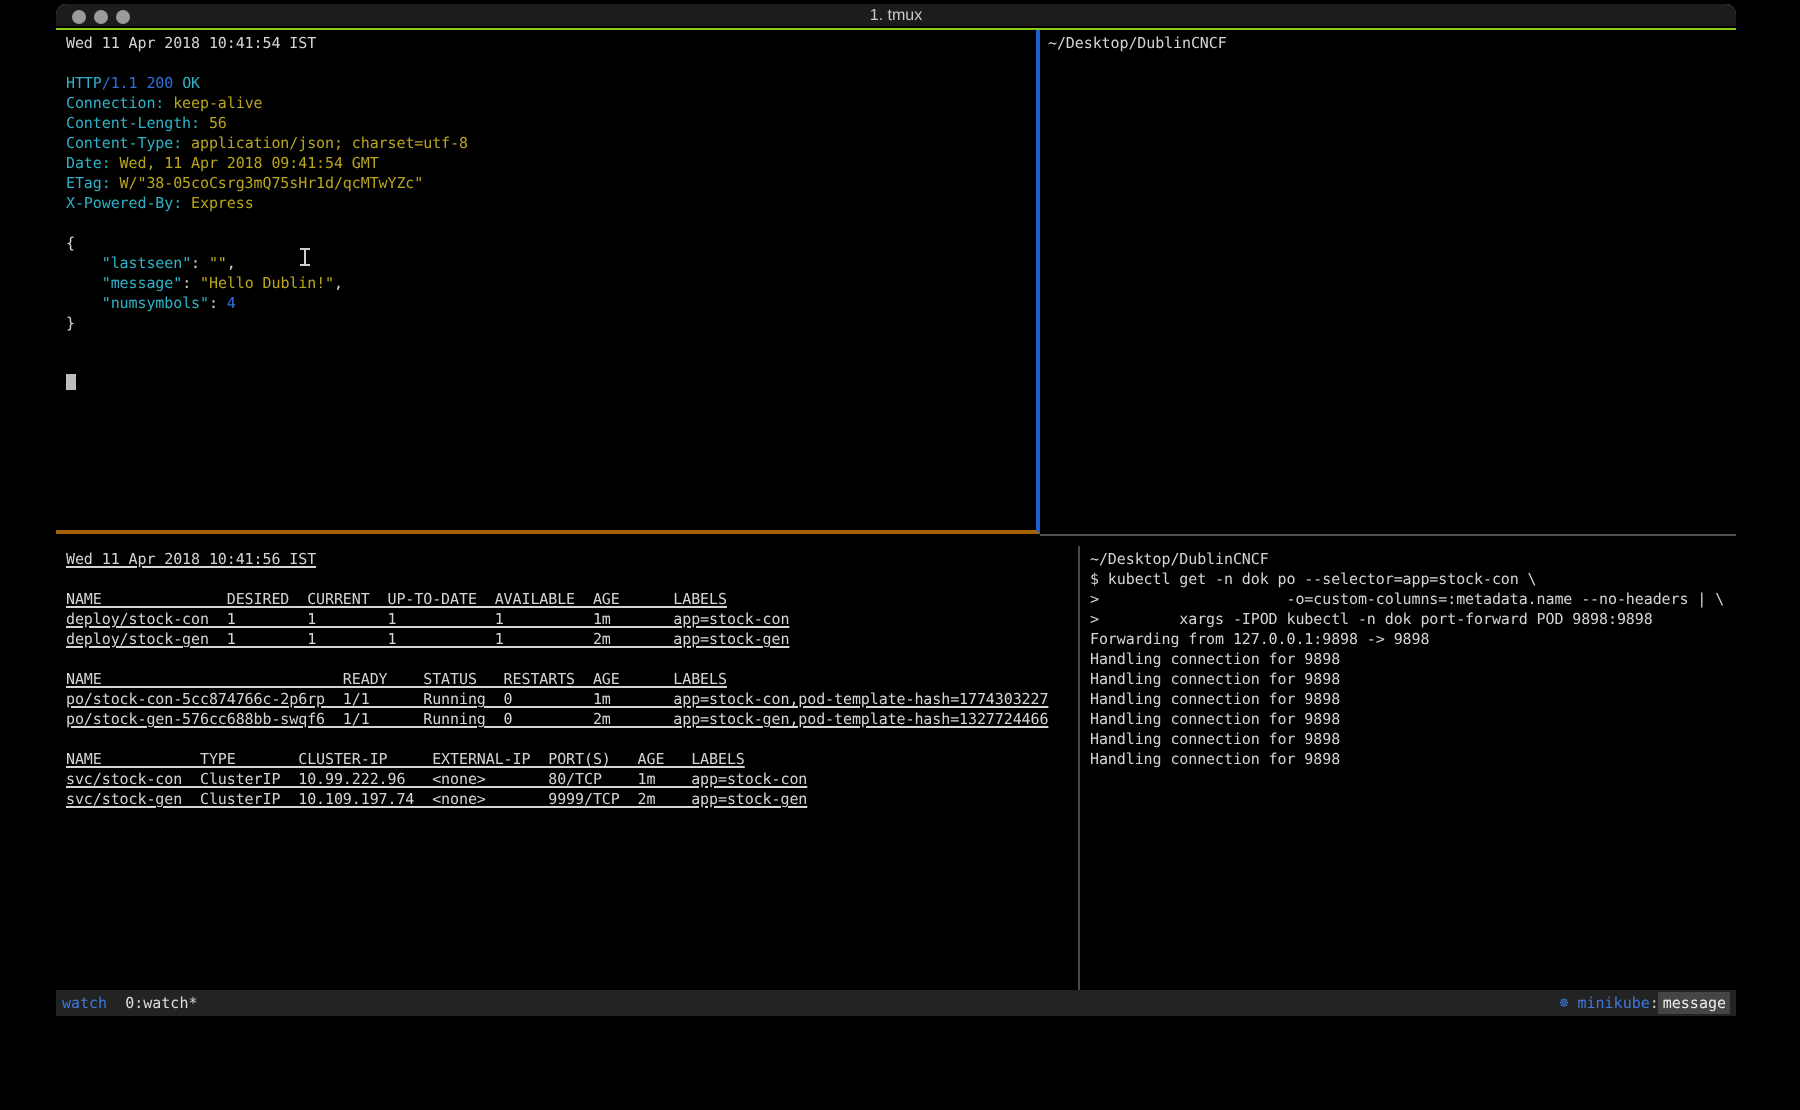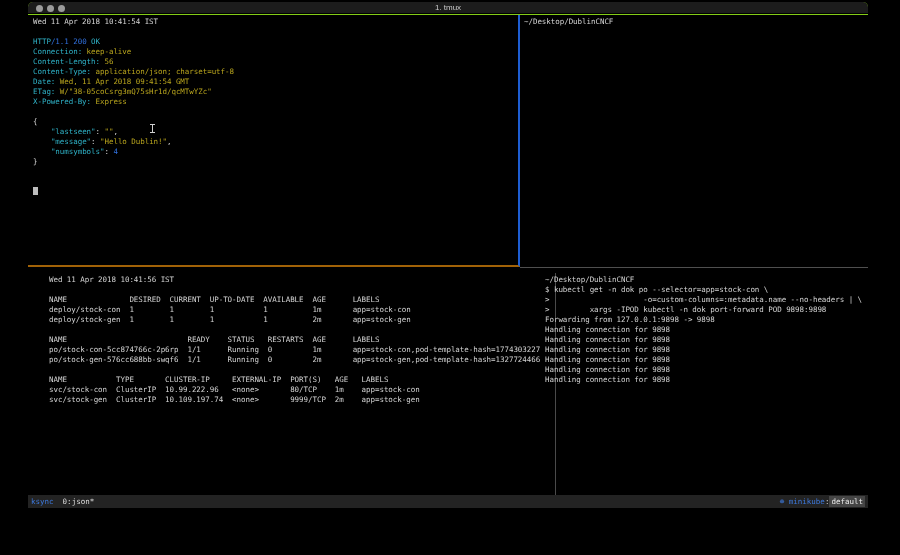--- a/index.html
+++ b/index.html
@@ -33,21 +33,21 @@
   }
   .tline { white-space:pre; min-height:10px; }
 
   .pane-tl {
     left:0; top:0; width:492px; height:252px;
     border-right:2px solid #1e5ed2; border-bottom:2px solid #a16207;
     padding:2px 4px 0 5px;
   }
   .pane-tr { left:492px; top:0; width:348px; height:250px; padding:2px 4px 0 4px; }
   .divider-h { position:absolute; left:492px; right:0; top:252px; height:1px; background:#4f4f4f; }
-  .pane-bl { left:16px; top:258px; width:512px; height:222px; border-right:1px solid #4a4a4a; padding:2px 4px 0 5px; }
+  .pane-bl { left:0; top:258px; width:512px; height:222px; border-right:1px solid #4a4a4a; padding:2px 4px 0 5px;text-decoration:underline; }
   .pane-br { left:513px; top:258px; width:327px; height:222px; padding:2px 4px 0 4px; }
 
   .block-cursor { background:#bdbdbd; color:transparent; display:inline-block; width:5px; height:8px; }
 
   
   .ibeam { position:absolute; left:122px; top:109px; width:5px; height:9px; }
   .ibeam::before { content:""; position:absolute; left:2px; top:1px; width:1px; height:7px; background:#cfcfcf; }
   .ibeam::after  { content:""; position:absolute; left:0; top:0; width:5px; height:1px; background:#cfcfcf; box-shadow:0 8px 0 #cfcfcf; }
 
   
@@ -81,18 +81,18 @@
     <div class="content">
       <div class="pane pane-tl"><div class="tline"><span style="color: rgb(212, 212, 212);">Wed 11 Apr 2018 10:41:54 IST</span></div><div class="tline"></div><div class="tline"><span style="color: rgb(47, 178, 199);">HTTP</span><span style="color: rgb(48, 112, 221);">/1.1 200 </span><span style="color: rgb(47, 178, 199);">OK</span></div><div class="tline"><span style="color: rgb(47, 178, 199);">Connection:</span><span style="color: rgb(185, 165, 29);"> keep-alive</span></div><div class="tline"><span style="color: rgb(47, 178, 199);">Content-Length:</span><span style="color: rgb(185, 165, 29);"> 56</span></div><div class="tline"><span style="color: rgb(47, 178, 199);">Content-Type:</span><span style="color: rgb(185, 165, 29);"> application/json; charset=utf-8</span></div><div class="tline"><span style="color: rgb(47, 178, 199);">Date:</span><span style="color: rgb(185, 165, 29);"> Wed, 11 Apr 2018 09:41:54 GMT</span></div><div class="tline"><span style="color: rgb(47, 178, 199);">ETag:</span><span style="color: rgb(185, 165, 29);"> W/"38-05coCsrg3mQ75sHr1d/qcMTwYZc"</span></div><div class="tline"><span style="color: rgb(47, 178, 199);">X-Powered-By:</span><span style="color: rgb(185, 165, 29);"> Express</span></div><div class="tline"></div><div class="tline"><span style="color: rgb(212, 212, 212);">{</span></div><div class="tline"><span style="color: rgb(212, 212, 212);">    </span><span style="color: rgb(47, 178, 199);">"lastseen"</span><span style="color: rgb(212, 212, 212);">: </span><span style="color: rgb(185, 165, 29);">""</span><span style="color: rgb(212, 212, 212);">,</span></div><div class="tline"><span style="color: rgb(212, 212, 212);">    </span><span style="color: rgb(47, 178, 199);">"message"</span><span style="color: rgb(212, 212, 212);">: </span><span style="color: rgb(185, 165, 29);">"Hello Dublin!"</span><span style="color: rgb(212, 212, 212);">,</span></div><div class="tline"><span style="color: rgb(212, 212, 212);">    </span><span style="color: rgb(47, 178, 199);">"numsymbols"</span><span style="color: rgb(212, 212, 212);">: </span><span style="color: rgb(48, 112, 221);">4</span></div><div class="tline"><span style="color: rgb(212, 212, 212);">}</span></div><div class="tline"></div><div class="tline"></div><div class="tline"><span class="block-cursor" style="color: rgb(212, 212, 212);"> </span></div></div>
       <div class="pane pane-tr"><div class="tline"><span style="color: rgb(212, 212, 212);">~/Desktop/DublinCNCF</span></div></div>
       <div class="divider-h"></div>
       <div class="pane pane-bl"><div class="tline"><span style="color: rgb(212, 212, 212);">Wed 11 Apr 2018 10:41:56 IST</span></div><div class="tline"></div><div class="tline"><span style="color: rgb(212, 212, 212);">NAME              DESIRED  CURRENT  UP-TO-DATE  AVAILABLE  AGE      LABELS</span></div><div class="tline"><span style="color: rgb(212, 212, 212);">deploy/stock-con  1        1        1           1          1m       app=stock-con</span></div><div class="tline"><span style="color: rgb(212, 212, 212);">deploy/stock-gen  1        1        1           1          2m       app=stock-gen</span></div><div class="tline"></div><div class="tline"><span style="color: rgb(212, 212, 212);">NAME                           READY    STATUS   RESTARTS  AGE      LABELS</span></div><div class="tline"><span style="color: rgb(212, 212, 212);">po/stock-con-5cc874766c-2p6rp  1/1      Running  0         1m       app=stock-con,pod-template-hash=1774303227</span></div><div class="tline"><span style="color: rgb(212, 212, 212);">po/stock-gen-576cc688bb-swqf6  1/1      Running  0         2m       app=stock-gen,pod-template-hash=1327724466</span></div><div class="tline"></div><div class="tline"><span style="color: rgb(212, 212, 212);">NAME           TYPE       CLUSTER-IP     EXTERNAL-IP  PORT(S)   AGE   LABELS</span></div><div class="tline"><span style="color: rgb(212, 212, 212);">svc/stock-con  ClusterIP  10.99.222.96   &lt;none&gt;       80/TCP    1m    app=stock-con</span></div><div class="tline"><span style="color: rgb(212, 212, 212);">svc/stock-gen  ClusterIP  10.109.197.74  &lt;none&gt;       9999/TCP  2m    app=stock-gen</span></div></div>
       <div class="pane pane-br"><div class="tline"><span style="color: rgb(212, 212, 212);">~/Desktop/DublinCNCF</span></div><div class="tline"><span style="color: rgb(212, 212, 212);">$ kubectl get -n dok po --selector=app=stock-con \</span></div><div class="tline"><span style="color: rgb(212, 212, 212);">&gt;                     -o=custom-columns=:metadata.name --no-headers | \</span></div><div class="tline"><span style="color: rgb(212, 212, 212);">&gt;         xargs -IPOD kubectl -n dok port-forward POD 9898:9898</span></div><div class="tline"><span style="color: rgb(212, 212, 212);">Forwarding from 127.0.0.1:9898 -&gt; 9898</span></div><div class="tline"><span style="color: rgb(212, 212, 212);">Handling connection for 9898</span></div><div class="tline"><span style="color: rgb(212, 212, 212);">Handling connection for 9898</span></div><div class="tline"><span style="color: rgb(212, 212, 212);">Handling connection for 9898</span></div><div class="tline"><span style="color: rgb(212, 212, 212);">Handling connection for 9898</span></div><div class="tline"><span style="color: rgb(212, 212, 212);">Handling connection for 9898</span></div><div class="tline"><span style="color: rgb(212, 212, 212);">Handling connection for 9898</span></div></div>
       <div class="ibeam"></div>
     </div>
 
     <div class="statusbar">
-      <span class="status-left"><span class="sess">ksync</span><span>  </span><span class="winlbl">0:json*</span></span>
-      <span class="status-right"><span class="kicon">☸</span><span> </span><span class="kctx">minikube</span><span class="ksep">:</span><span class="kns">default</span></span>
+      <span class="status-left"><span class="sess">watch</span><span>  </span><span class="winlbl">0:watch*</span></span>
+      <span class="status-right"><span class="kicon">☸</span><span> </span><span class="kctx">minikube</span><span class="ksep">:</span><span class="kns">message</span></span>
     </div>
 
   </div>
 </div>
 
 </body></html>

